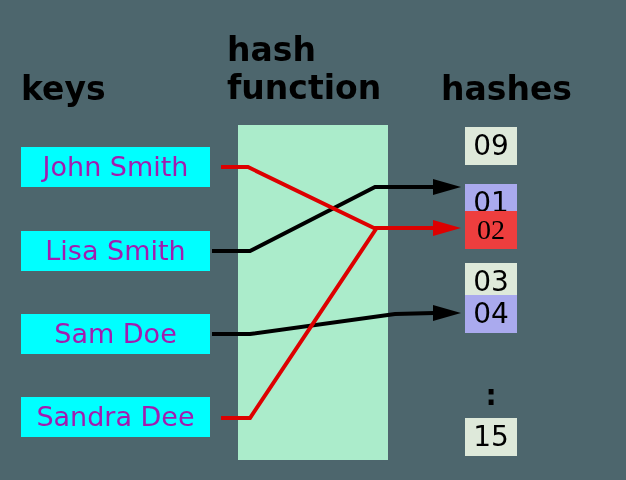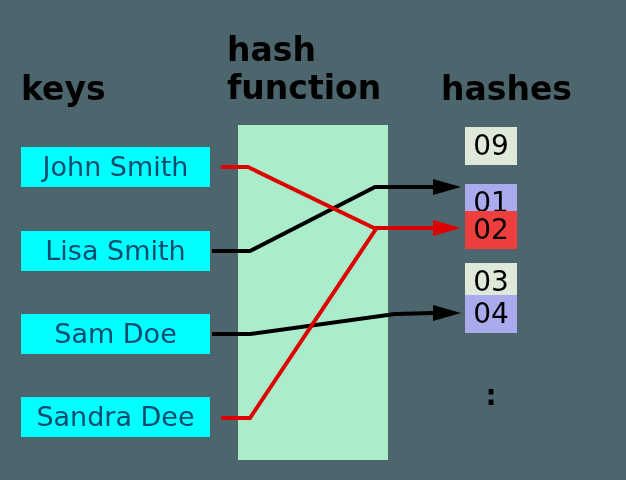--- a/index.html
+++ b/index.html
@@ -19,38 +19,38 @@
   .hdr-func{left:227px;top:31px;width:170px;}
   .hdr-hashes{left:441px;top:70px;width:130px;}
 
   .func-box{
     position:absolute;left:238px;top:125px;width:150px;height:335px;
     background:var(--function-box,#abeccb);z-index:1;
   }
 
   .key-box{
     position:absolute;left:21px;width:189px;height:40px;
-    background:var(--key-box,#00ffff);color:#0c4a6e;
+    background:var(--key-box,#00ffff);color:#a21caf;
     font-size:27px;line-height:40px;text-align:center;z-index:3;
   }
   .key-0{top:147px}.key-1{top:231px}.key-2{top:314px}.key-3{top:397px}
 
   .arrow-layer{position:absolute;left:0;top:0;z-index:2;pointer-events:none;}
   .stroke-black{stroke:var(--arrow-black,#000);stroke-width:4;fill:none;}
   .stroke-red{stroke:var(--arrow-red,#dd0000);stroke-width:4;fill:none;}
   .fill-black{fill:var(--arrow-black,#000);}
   .fill-red{fill:var(--arrow-red,#dd0000);}
 
   .hcell{
     position:absolute;left:465px;width:52px;height:38px;
     background:var(--hash-cell,#dee9da);color:#000;
     font-size:28px;line-height:38px;text-align:center;z-index:3;
   }
   .hcell.v-occupied{background:var(--hash-cell-occupied,#aaaaee);}
-  .hcell.v-collision{background:var(--hash-cell-collision,#ee3e3e);}
+  .hcell.v-collision{background:var(--hash-cell-collision,#ee3e3e);font-family:Liberation Serif, serif;}
   .hc-0{top:127px}.hc-1{top:184px}.hc-2{top:211px}.hc-3{top:263px}
   .hc-4{top:295px}.hc-5{top:337px}.hc-last{top:418px}
   .hc-ellipsis{
     position:absolute;left:465px;top:379px;width:52px;height:34px;
     color:#000;font-size:28px;font-weight:bold;line-height:34px;
     text-align:center;background:transparent;z-index:3;
   }
 </style>
 </head>
 <body style="--bg: #4d666d; --key-box: #00ffff; --function-box: #abeccb; --hash-cell: #dee9da; --hash-cell-occupied: #aaaaee; --hash-cell-collision: #ee3e3e; --arrow-black: #000000; --arrow-red: #dd0000;">
@@ -79,14 +79,15 @@
     <line class="stroke-red" x1="374" y1="228" x2="434" y2="228"></line>
     <polygon class="fill-red" points="433,220 461,228 433,236"></polygon>
   </svg>
 
   <div class="hcell hc-0 v-plain">09</div>
   <div class="hcell hc-1 v-occupied">01</div>
   <div class="hcell hc-2 v-collision">02</div>
   <div class="hcell hc-3 v-plain">03</div>
   <div class="hcell hc-4 v-occupied">04</div>
   <div class="hc-ellipsis">:</div>
+  <div class="hcell hc-last v-plain">15</div>
 
 </div>
 
 </body></html>

